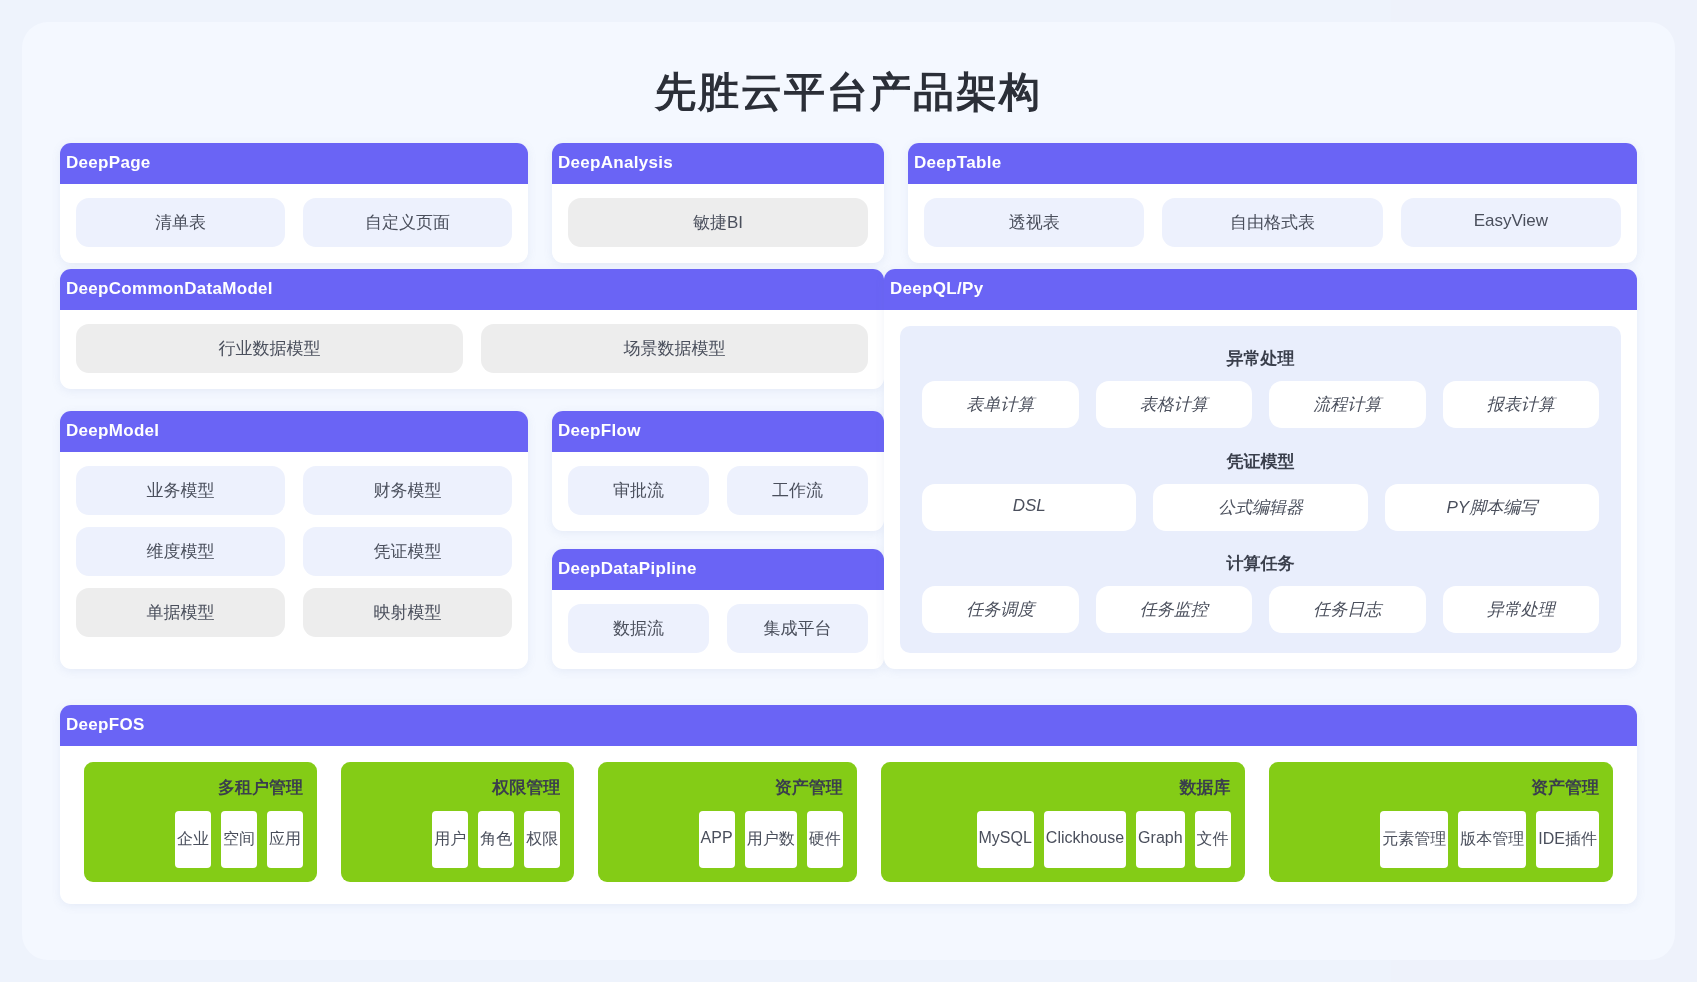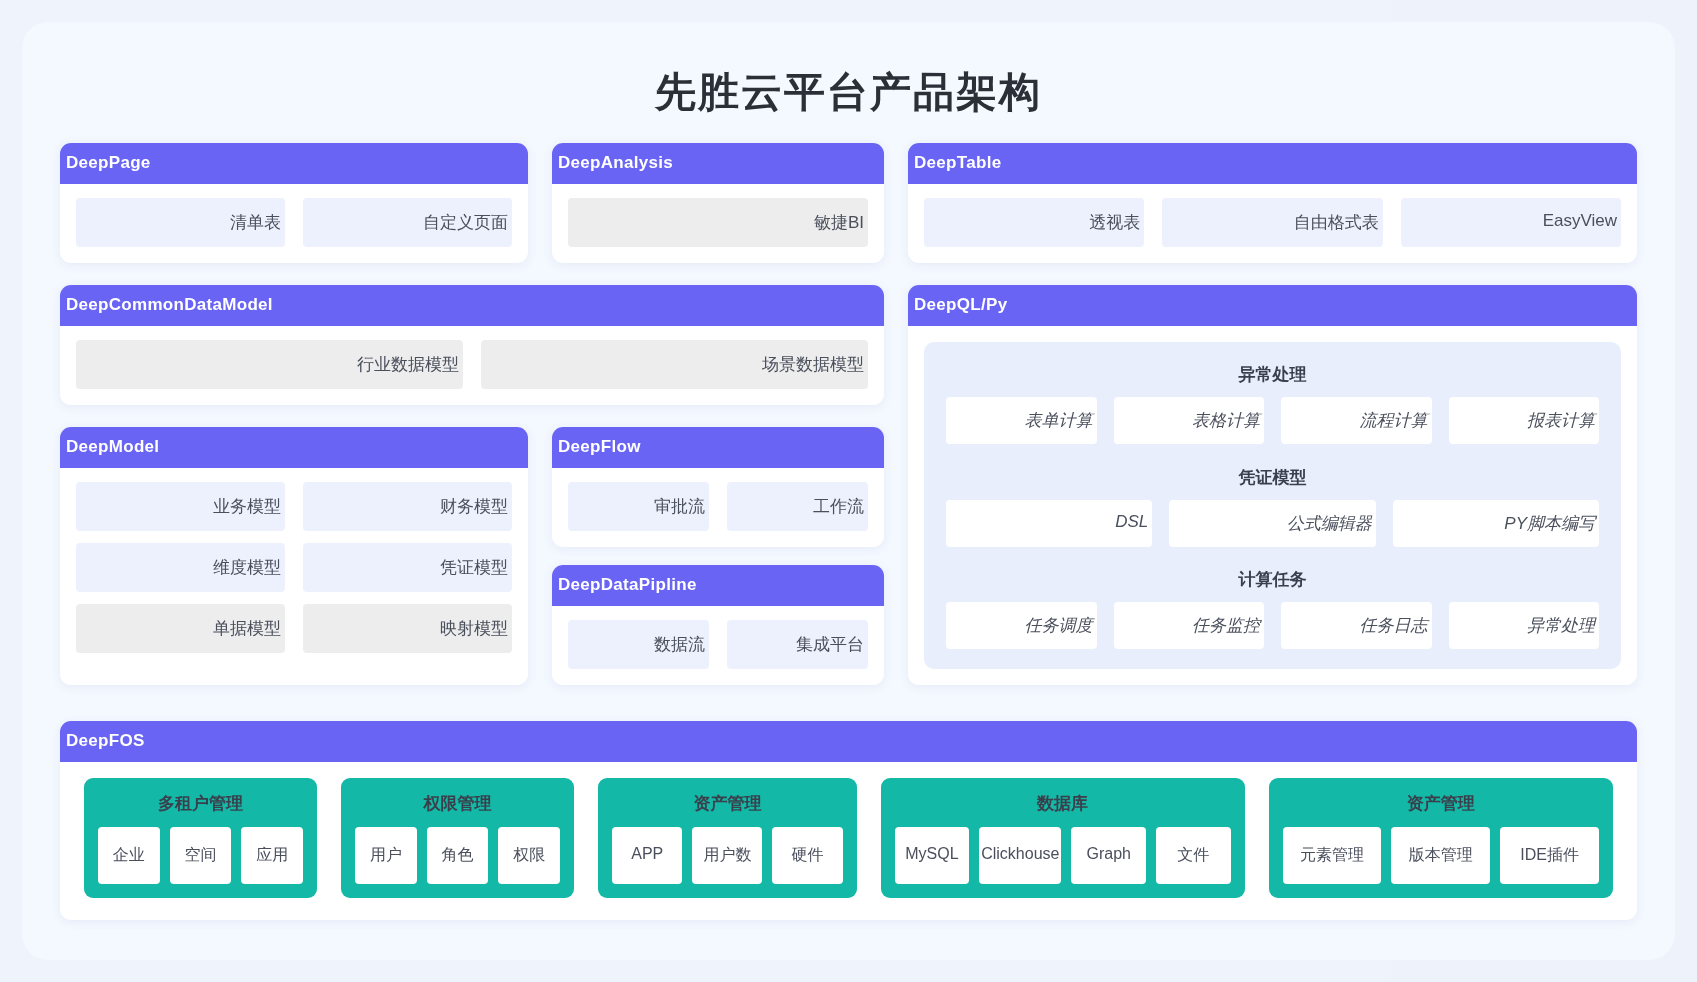--- a/index.html
+++ b/index.html
@@ -52,39 +52,39 @@
   .card-body {
     padding: 14px 16px 16px 16px;
     display: flex;
     flex-direction: column;
     gap: 12px;
     flex: 1;
   }
   .chip-row { display: flex; gap: 18px; }
   .chip {
     flex: 1;
-    text-align: right;
+    text-align: center;
     font-size: 17px;
     color: #4a4f5c;
     padding: 13px 4px;
-    border-radius: 4px;
+    border-radius: 13px;
     background: #edf1fd;
     white-space: nowrap;
   }
   .chip.gray { background: #ededed; }
   .chip.white { background: #ffffff; font-style: italic; }
 
   
   .row1 { display: flex; gap: 24px; }
   .col-deeppage { width: 468px; }
   .col-deepanalysis { width: 332px; }
   .col-deeptable { flex: 1; }
 
   
-  .mid { display: flex; gap: 24px; margin-top: 22px; }
+  .mid { display: flex; margin-top: 6px; }
   .mid-left { width: 824px; display: flex; flex-direction: column; gap: 22px; }
   .mid-right { flex: 1; display: flex; }
   .mid-left-row2 { display: flex; gap: 24px; }
   .col-deepmodel { width: 468px; }
   .col-flowstack { width: 332px; display: flex; flex-direction: column; gap: 18px; }
 
   
   .ql-body { padding: 16px 16px 16px 16px; }
   .ql-inner {
     background: #e9eefc;
@@ -104,27 +104,28 @@
     margin: 7px 0 11px 0;
   }
   .ql-row { display: flex; gap: 17px; }
   .ql-row .chip { padding: 12px 4px; }
 
   
   .fos { margin-top: 36px; }
   .fos-body { padding: 16px 24px 22px 24px; }
   .fos-row { display: flex; gap: 24px; align-items: stretch; }
   .fos-group {
-    background: #14b8a6;
+    background: #84cc16;
     border-radius: 9px;
     padding: 14px 14px 14px 14px;
     display: flex;
     flex-direction: column;
     gap: 12px;
     justify-content: flex-start;
+    align-items: flex-end;
   }
   .fos-g1 { flex: 1.05; }
   .fos-g2 { flex: 1.05; }
   .fos-g3 { flex: 1.18; }
   .fos-g4 { flex: 1.72; }
   .fos-g5 { flex: 1.62; }
   .fos-group-title {
     text-align: center;
     font-size: 17px;
     font-weight: 700;

